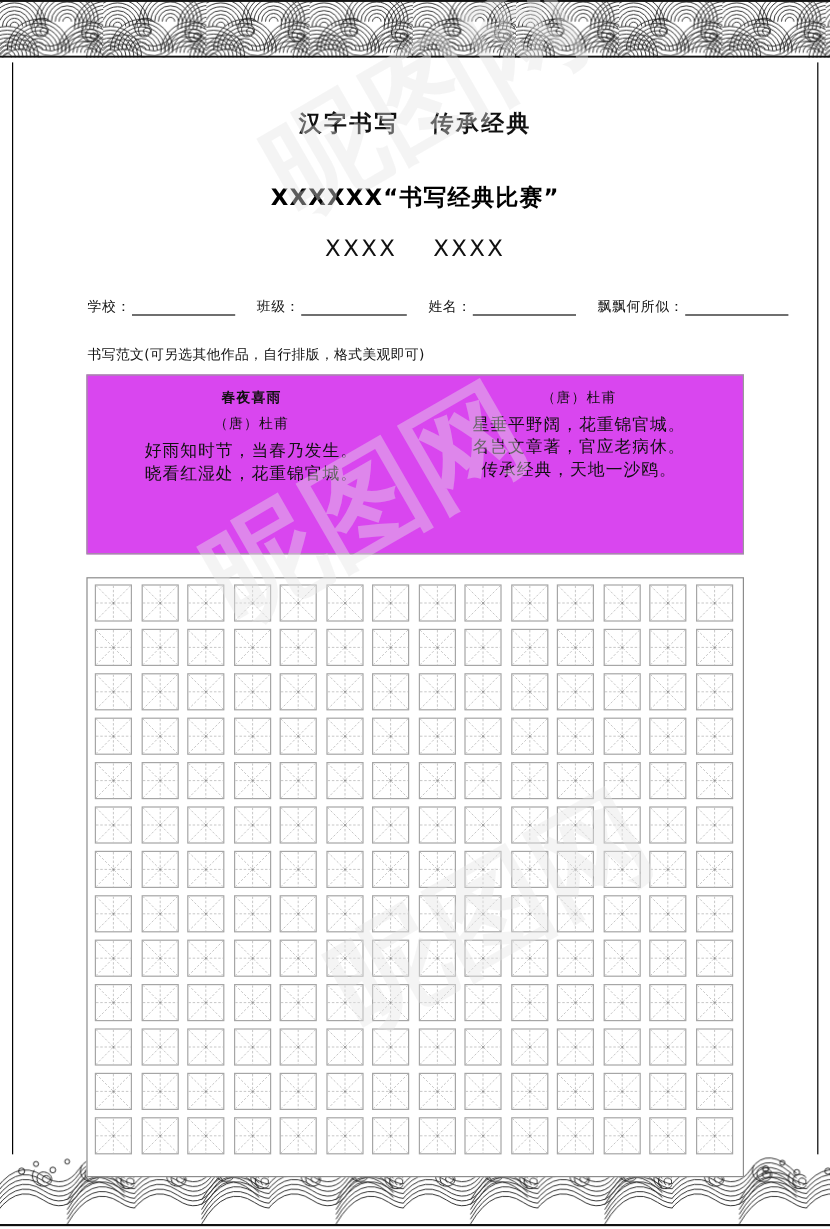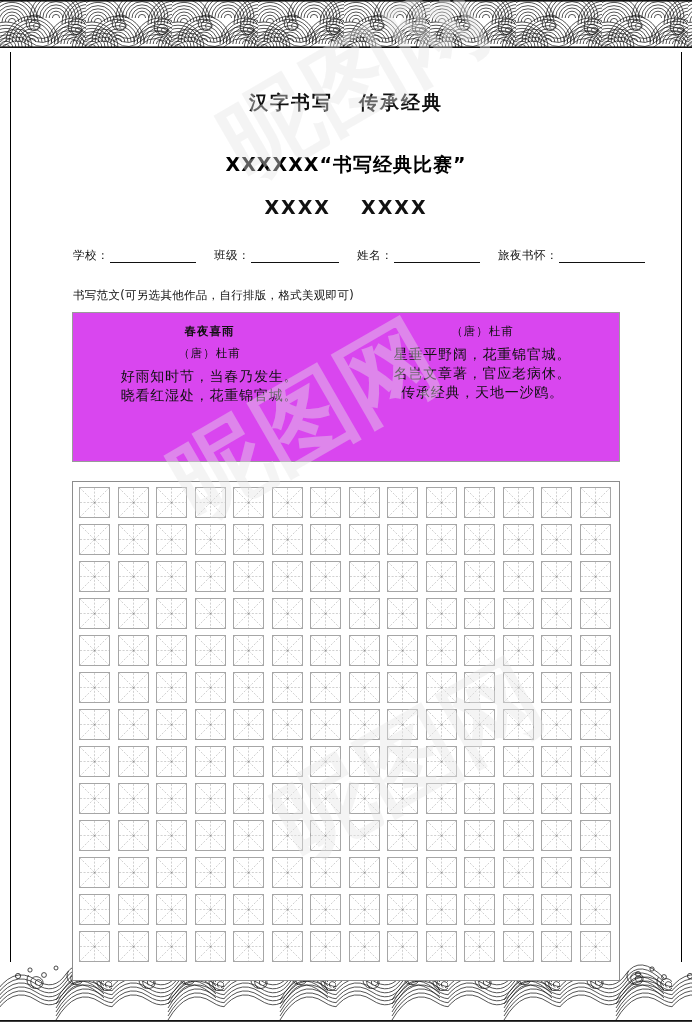--- a/index.html
+++ b/index.html
@@ -86,21 +86,21 @@
     font-size: 19px;
     font-weight: bold;
     letter-spacing: 1px;
     color: #000000;
     margin-top: 36px;
   }
 
   .title-sub2 {
     text-align: center;
     font-size: 19px;
-    font-weight: bold;
+    font-weight: normal;
     letter-spacing: 2px;
     color: #111;
     margin-top: 18px;
   }
   .title-sub2 .gap { display: inline-block; width: 30px; }
 
   
   .info-row {
     margin-top: 30px;
     padding-left: 62px;
@@ -291,21 +291,21 @@
         <span class="field-label">班级：</span>
         <span class="field-line fl-class"></span>
       </div>
       <div class="field-sp"></div>
       <div class="field">
         <span class="field-label">姓名：</span>
         <span class="field-line fl-name"></span>
       </div>
       <div class="field-sp"></div>
       <div class="field">
-        <span class="field-label">旅夜书怀：</span>
+        <span class="field-label">飘飘何所似：</span>
         <span class="field-line fl-teacher"></span>
       </div>
     </div>
 
     <div class="sample-caption">书写范文(可另选其他作品，自行排版，格式美观即可)</div>
 
     <div class="poem-box">
 
       <div class="poem">
         <div class="poem-title">春夜喜雨</div>

